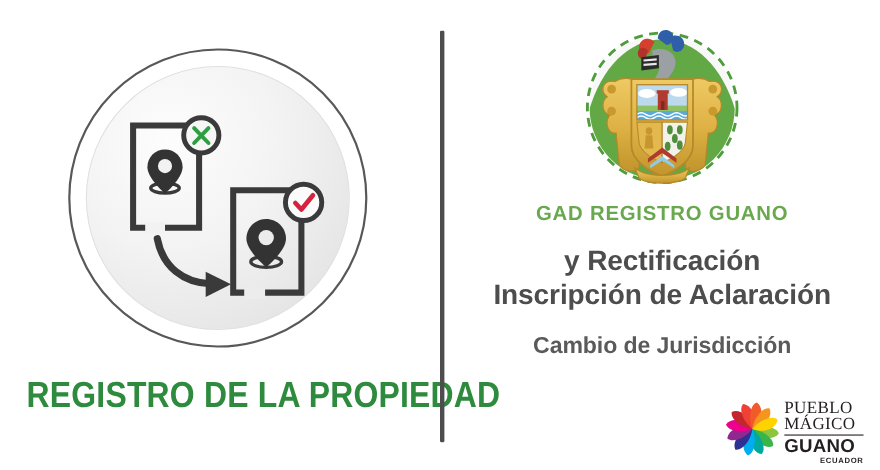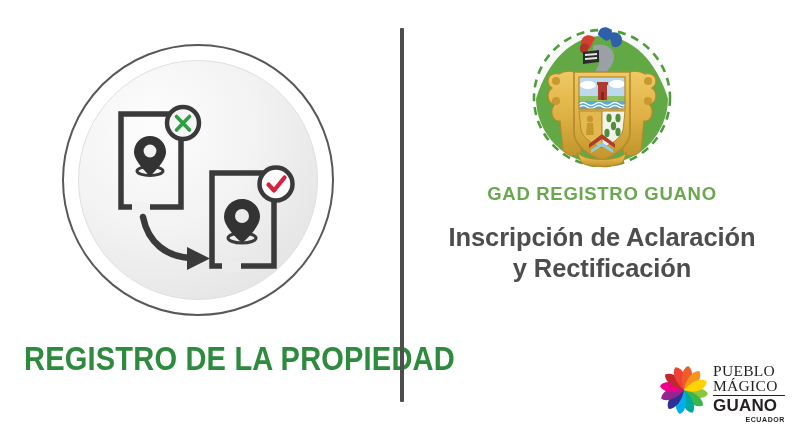--- a/index.html
+++ b/index.html
@@ -343,24 +343,25 @@
           <path d="M72 128 L83 120 L94 128 L94 131 L83 124 L72 131 Z" fill="#8fcbe8"></path>
         </g>
 
         <path d="M58 130 C66 140 100 140 108 130 L104 140 C96 146 70 146 62 140 Z" fill="url(#goldGrad)" stroke="#b4892a" stroke-width="1.1"></path>
       </svg>
     </div>
 
     <div class="org-name">GAD REGISTRO GUANO</div>
 
     <div class="main-heading">
+      <div>y Rectificación</div>
       <div>Inscripción de Aclaración</div>
-      <div>y Rectificación</div>
     </div>
 
+    <div class="sub-heading">Cambio de Jurisdicción</div>
   </div>
 
   <div class="pm-logo">
     <svg class="pm-mark" viewBox="0 0 56 56">
       <g transform="translate(28,28)">
         <g transform="rotate(0)">
           <path d="M0 0 C10 -4 22 -2 24 4 C20 10 8 10 0 0 Z" fill="#8cc63f"></path>
         </g>
         <g transform="rotate(30)">
           <path d="M0 0 C10 -4 22 -2 24 4 C20 10 8 10 0 0 Z" fill="#39b54a"></path>

